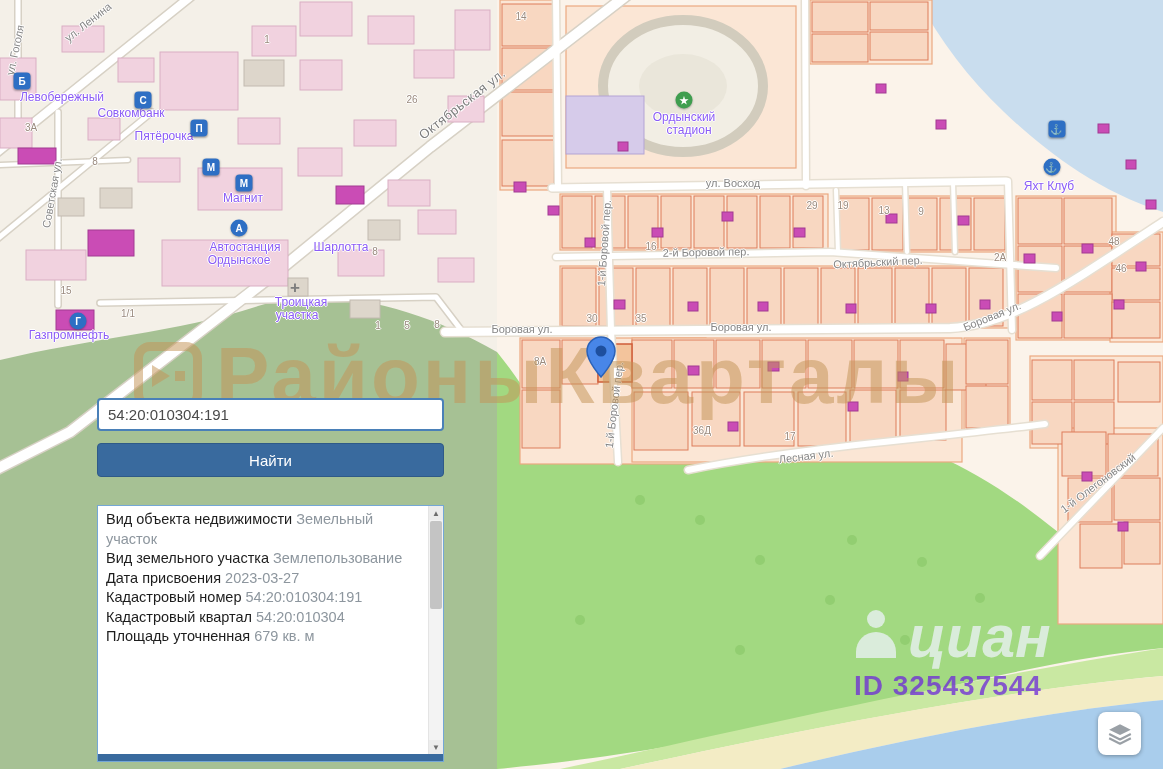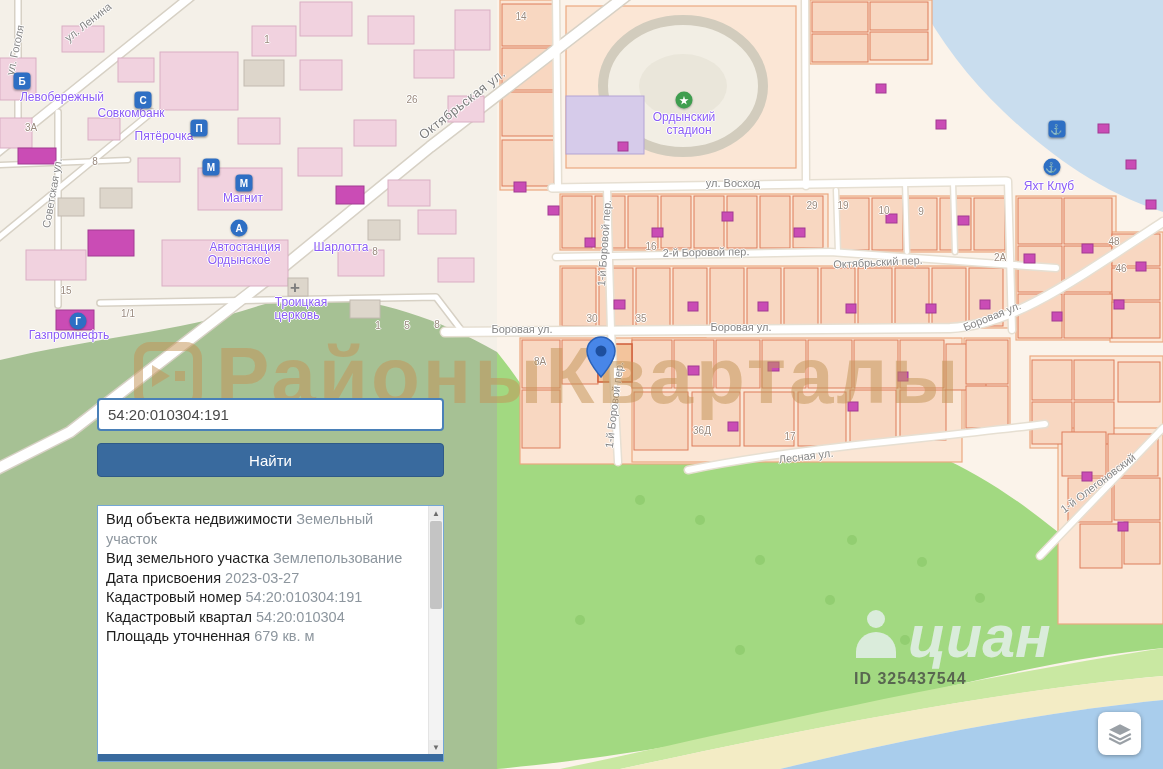--- a/index.html
+++ b/index.html
@@ -27,21 +27,21 @@
   .wm-play{width:0;height:0;border-top:11px solid transparent;border-bottom:11px solid transparent;
     border-left:18px solid #c49558;}
   .wm-sq{width:10px;height:10px;background:#c49558;}
   .wm-text{font-size:80px;font-weight:700;letter-spacing:3px;line-height:1;}
   .wm-cian{position:absolute;left:854px;top:608px;opacity:.75;pointer-events:none;color:#edf3f9;}
   .cian-row{display:flex;align-items:flex-end;gap:10px;}
   .cian-person{width:44px;height:56px;position:relative;}
   .cian-head{width:18px;height:18px;border-radius:50%;background:#edf3f9;position:absolute;left:13px;top:2px;}
   .cian-body{width:40px;height:26px;border-radius:20px 20px 0 0;background:#edf3f9;position:absolute;left:2px;top:24px;}
   .cian-text{font-size:59px;font-weight:700;line-height:.9;font-style:italic;}
-  .cian-id{font-size:16px;font-weight:700;letter-spacing:1px;margin-top:6px;color:#404040;}
+  .cian-id{font-size:28px;font-weight:700;letter-spacing:1px;margin-top:6px;color:#6d28d9;}
   
   .pin{position:absolute;left:601px;top:382px;transform:translate(-50%,-100%);}
   
   .search-input{position:absolute;left:97px;top:398px;width:347px;height:33px;box-sizing:border-box;
     border:2px solid #4a80b8;border-radius:4px;padding:0 9px;font:15px "Liberation Sans",sans-serif;
     color:#4a4a4a;background:#fff;}
   .find-btn{position:absolute;left:97px;top:443px;width:347px;height:34px;background:#396a9e;
     color:#fff;border:1px solid #2f5a88;border-radius:4px;font:15px "Liberation Sans",sans-serif;cursor:pointer;}
   .info-panel{position:absolute;left:97px;top:505px;width:347px;height:257px;background:#fff;
     border:1px solid #74a7d6;box-sizing:border-box;padding-left:30px;}
@@ -311,40 +311,40 @@
       <span class="map-label street" style="left: 806px; top: 456px; transform: translate(-50%, -50%) rotate(-7deg);">Лесная ул.</span>
       <span class="map-label street" style="left: 1098px; top: 483px; transform: translate(-50%, -50%) rotate(-37deg);">1-й Олегоновский</span>
       <span class="map-label poi" style="left: 62px; top: 97px; transform: translate(-50%, -50%);">Левобережный</span>
       <span class="map-label poi" style="left: 131px; top: 113px; transform: translate(-50%, -50%);">Совкомбанк</span>
       <span class="map-label poi" style="left: 164px; top: 136px; transform: translate(-50%, -50%);">Пятёрочка</span>
       <span class="map-label poi" style="left: 243px; top: 198px; transform: translate(-50%, -50%);">Магнит</span>
       <span class="map-label poi" style="left: 341px; top: 210px; transform: translate(-50%, -50%); margin-top: 37px;">Шарлотта</span>
       <span class="map-label poi" style="left: 245px; top: 247px; transform: translate(-50%, -50%);">Автостанция</span>
       <span class="map-label poi" style="left: 239px; top: 260px; transform: translate(-50%, -50%);">Ордынское</span>
       <span class="map-label poi" style="left: 301px; top: 302px; transform: translate(-50%, -50%);">Троицкая</span>
-      <span class="map-label poi" style="left: 297px; top: 315px; transform: translate(-50%, -50%);">церковь</span>
+      <span class="map-label poi" style="left: 297px; top: 315px; transform: translate(-50%, -50%);">участка</span>
       <span class="map-label poi" style="left: 69px; top: 335px; transform: translate(-50%, -50%);">Газпромнефть</span>
       <span class="map-label poi" style="left: 684px; top: 117px; transform: translate(-50%, -50%);">Ордынский</span>
       <span class="map-label poi" style="left: 689px; top: 130px; transform: translate(-50%, -50%);">стадион</span>
       <span class="map-label poi" style="left: 1049px; top: 186px; transform: translate(-50%, -50%);">Яхт Клуб</span>
       <span class="map-label num" style="left: 31px; top: 127px; transform: translate(-50%, -50%);">3А</span>
       <span class="map-label num" style="left: 95px; top: 161px; transform: translate(-50%, -50%);">8</span>
       <span class="map-label num" style="left: 267px; top: 39px; transform: translate(-50%, -50%);">1</span>
       <span class="map-label num" style="left: 412px; top: 99px; transform: translate(-50%, -50%);">26</span>
       <span class="map-label num" style="left: 66px; top: 290px; transform: translate(-50%, -50%);">15</span>
       <span class="map-label num" style="left: 128px; top: 313px; transform: translate(-50%, -50%);">1/1</span>
       <span class="map-label num" style="left: 375px; top: 251px; transform: translate(-50%, -50%);">8</span>
       <span class="map-label num" style="left: 378px; top: 325px; transform: translate(-50%, -50%);">1</span>
       <span class="map-label num" style="left: 407px; top: 325px; transform: translate(-50%, -50%);">5</span>
       <span class="map-label num" style="left: 437px; top: 324px; transform: translate(-50%, -50%);">8</span>
       <span class="map-label num" style="left: 521px; top: 16px; transform: translate(-50%, -50%);">14</span>
       <span class="map-label num" style="left: 651px; top: 246px; transform: translate(-50%, -50%);">16</span>
       <span class="map-label num" style="left: 812px; top: 205px; transform: translate(-50%, -50%);">29</span>
       <span class="map-label num" style="left: 843px; top: 205px; transform: translate(-50%, -50%);">19</span>
-      <span class="map-label num" style="left: 884px; top: 210px; transform: translate(-50%, -50%);">10</span>
+      <span class="map-label num" style="left: 884px; top: 210px; transform: translate(-50%, -50%);">13</span>
       <span class="map-label num" style="left: 921px; top: 211px; transform: translate(-50%, -50%);">9</span>
       <span class="map-label num" style="left: 1000px; top: 257px; transform: translate(-50%, -50%);">2А</span>
       <span class="map-label num" style="left: 1114px; top: 241px; transform: translate(-50%, -50%);">48</span>
       <span class="map-label num" style="left: 1121px; top: 268px; transform: translate(-50%, -50%);">46</span>
       <span class="map-label num" style="left: 592px; top: 318px; transform: translate(-50%, -50%); text-align: center;">30</span>
       <span class="map-label num" style="left: 641px; top: 318px; transform: translate(-50%, -50%);">35</span>
       <span class="map-label num" style="left: 540px; top: 361px; transform: translate(-50%, -50%);">8А</span>
       <span class="map-label num" style="left: 702px; top: 430px; transform: translate(-50%, -50%);">36Д</span>
       <span class="map-label num" style="left: 790px; top: 436px; transform: translate(-50%, -50%); text-align: right;">17</span>
       <div class="map-icon square" style="left: 22px; top: 81px; background: rgb(46, 111, 196);">Б</div>

